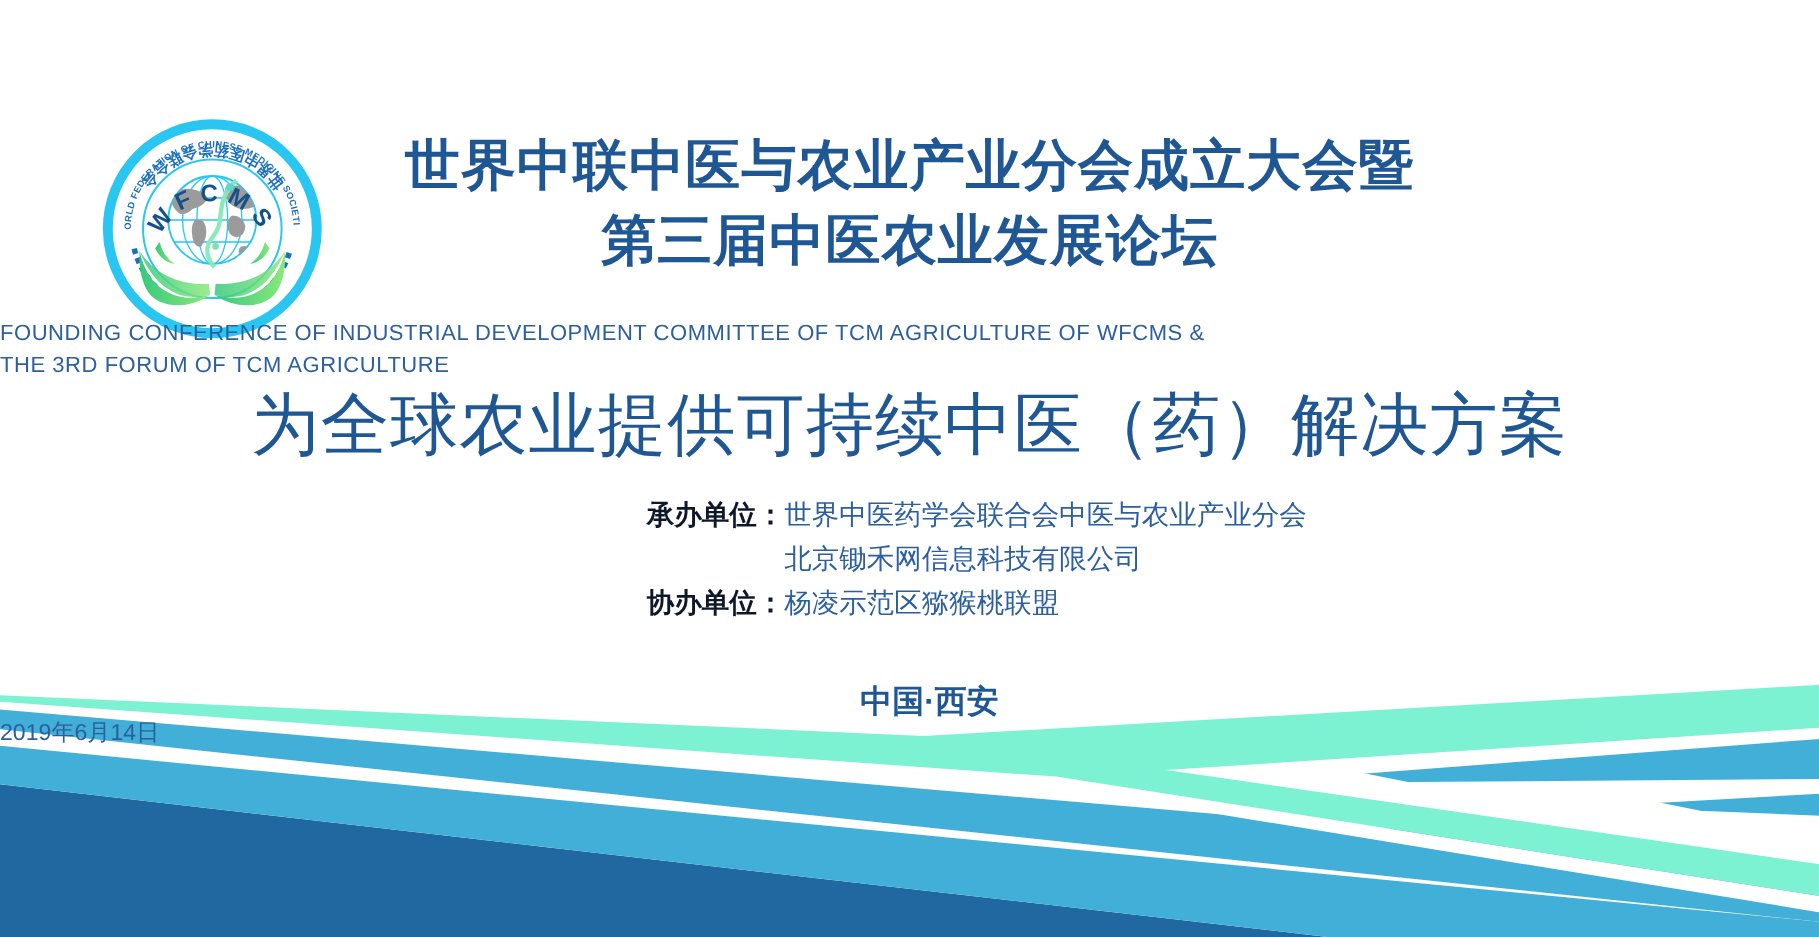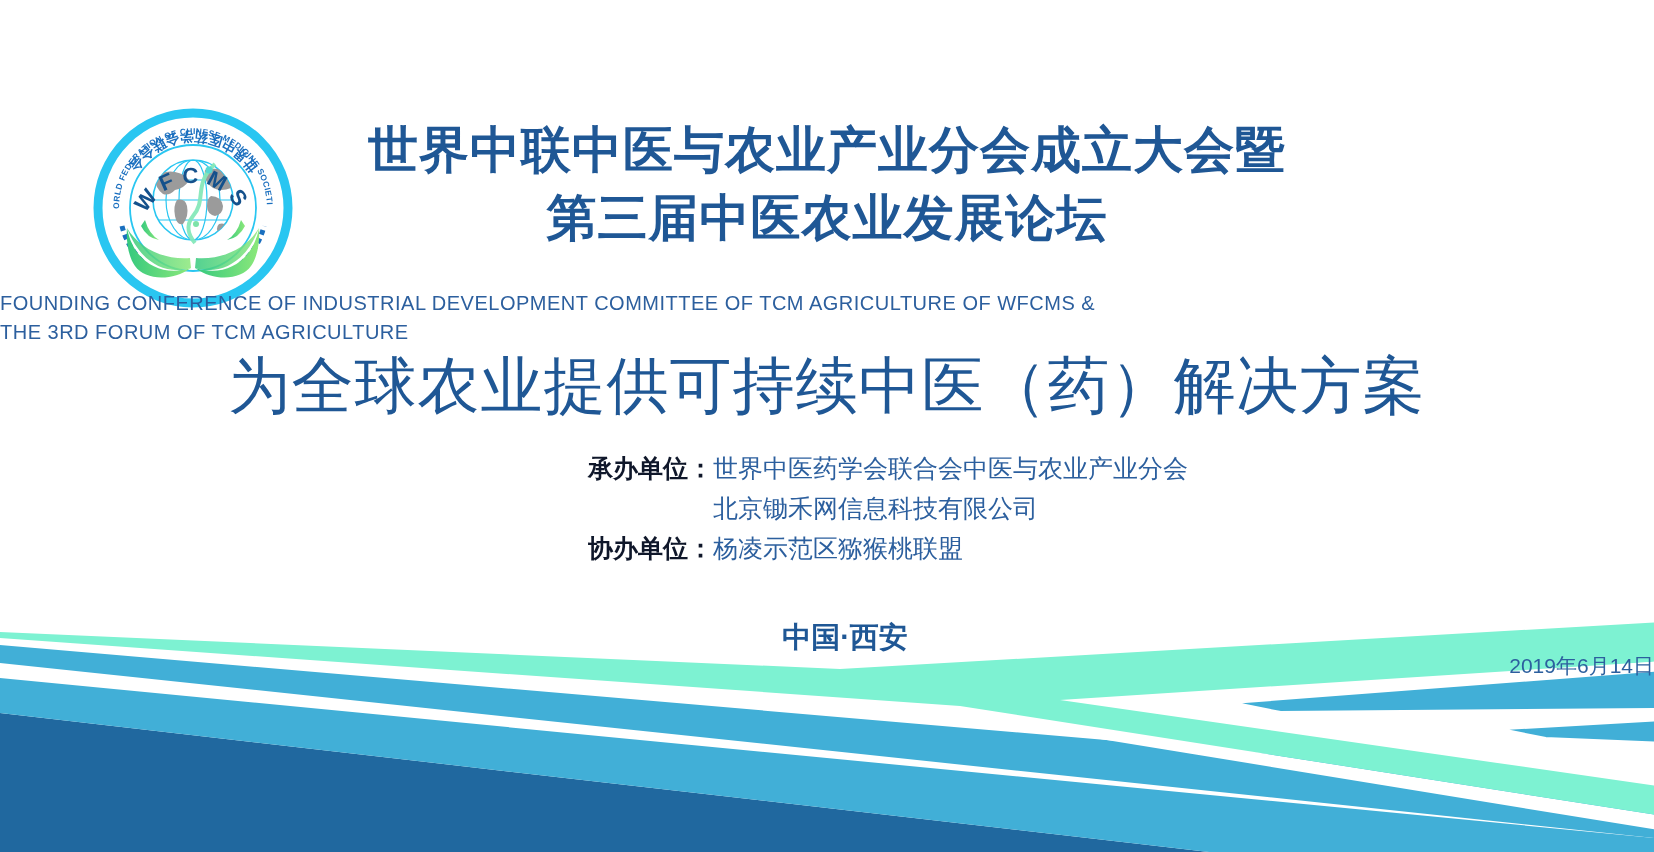--- a/index.html
+++ b/index.html
@@ -11,21 +11,21 @@
          font-size:50px;line-height:68px;color:#1f5795;letter-spacing:1px;}
   .subtitle{left:0;right:0;top:255px;text-align:left;font-size:20px;line-height:29px;
             color:#2c5f9e;letter-spacing:.5px;margin-top:34px;}
   .slogan{left:0;right:0;top:344px;text-align:center;font-weight:normal;
           font-size:62px;color:#1f5795;letter-spacing:1px;}
   .orgs{left:588px;top:448px;font-size:25px;line-height:40px;color:#2c5f9e;}
   .org-row{display:flex;align-items:flex-start;}
   .org-label{font-weight:bold;color:#0f172a;white-space:nowrap;}
   .org-lines div{white-space:nowrap;}
   .loc{left:0;right:0;top:618px;text-align:center;font-weight:bold;font-size:29px;color:#1f5795;padding-left:36px;}
-  .date{left:0;right:0;top:652px;text-align:right;font-size:21px;color:#2c5f9e;}
+  .date{left:0;right:0;top:652px;text-align:left;font-size:21px;color:#2c5f9e;}
   
   .stripes{left:0;top:0;width:1654px;height:852px;pointer-events:none;}
   .logo{left:93px;top:108px;width:200px;height:200px;}
 </style>
 </head>
 <body>
 
 <div class="stage">
 
   <svg class="abs stripes" viewBox="0 0 1654 852" aria-hidden="true">

